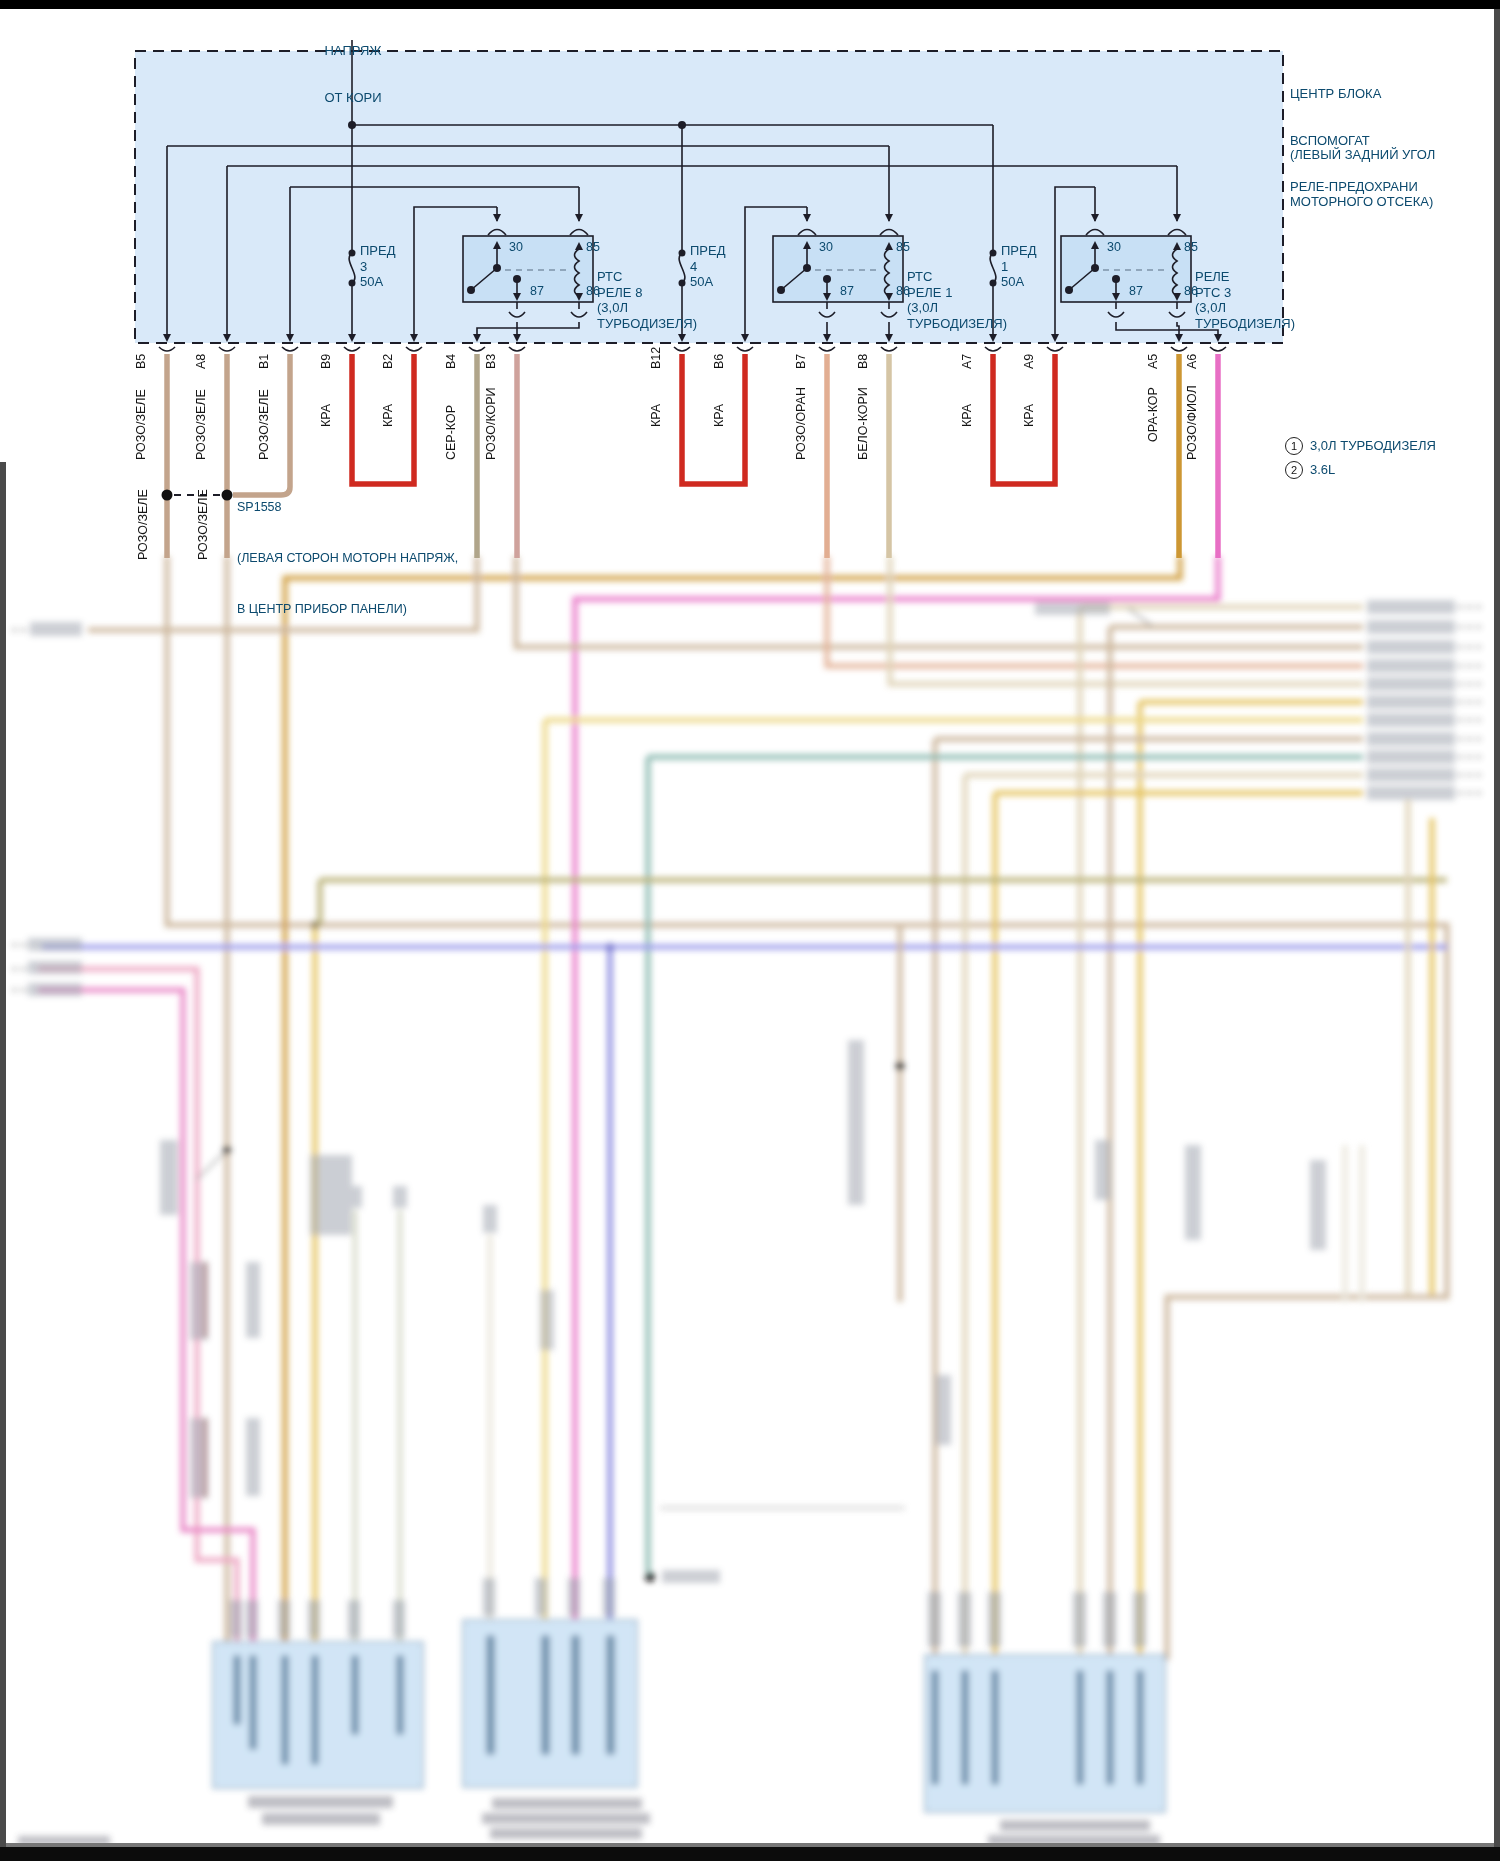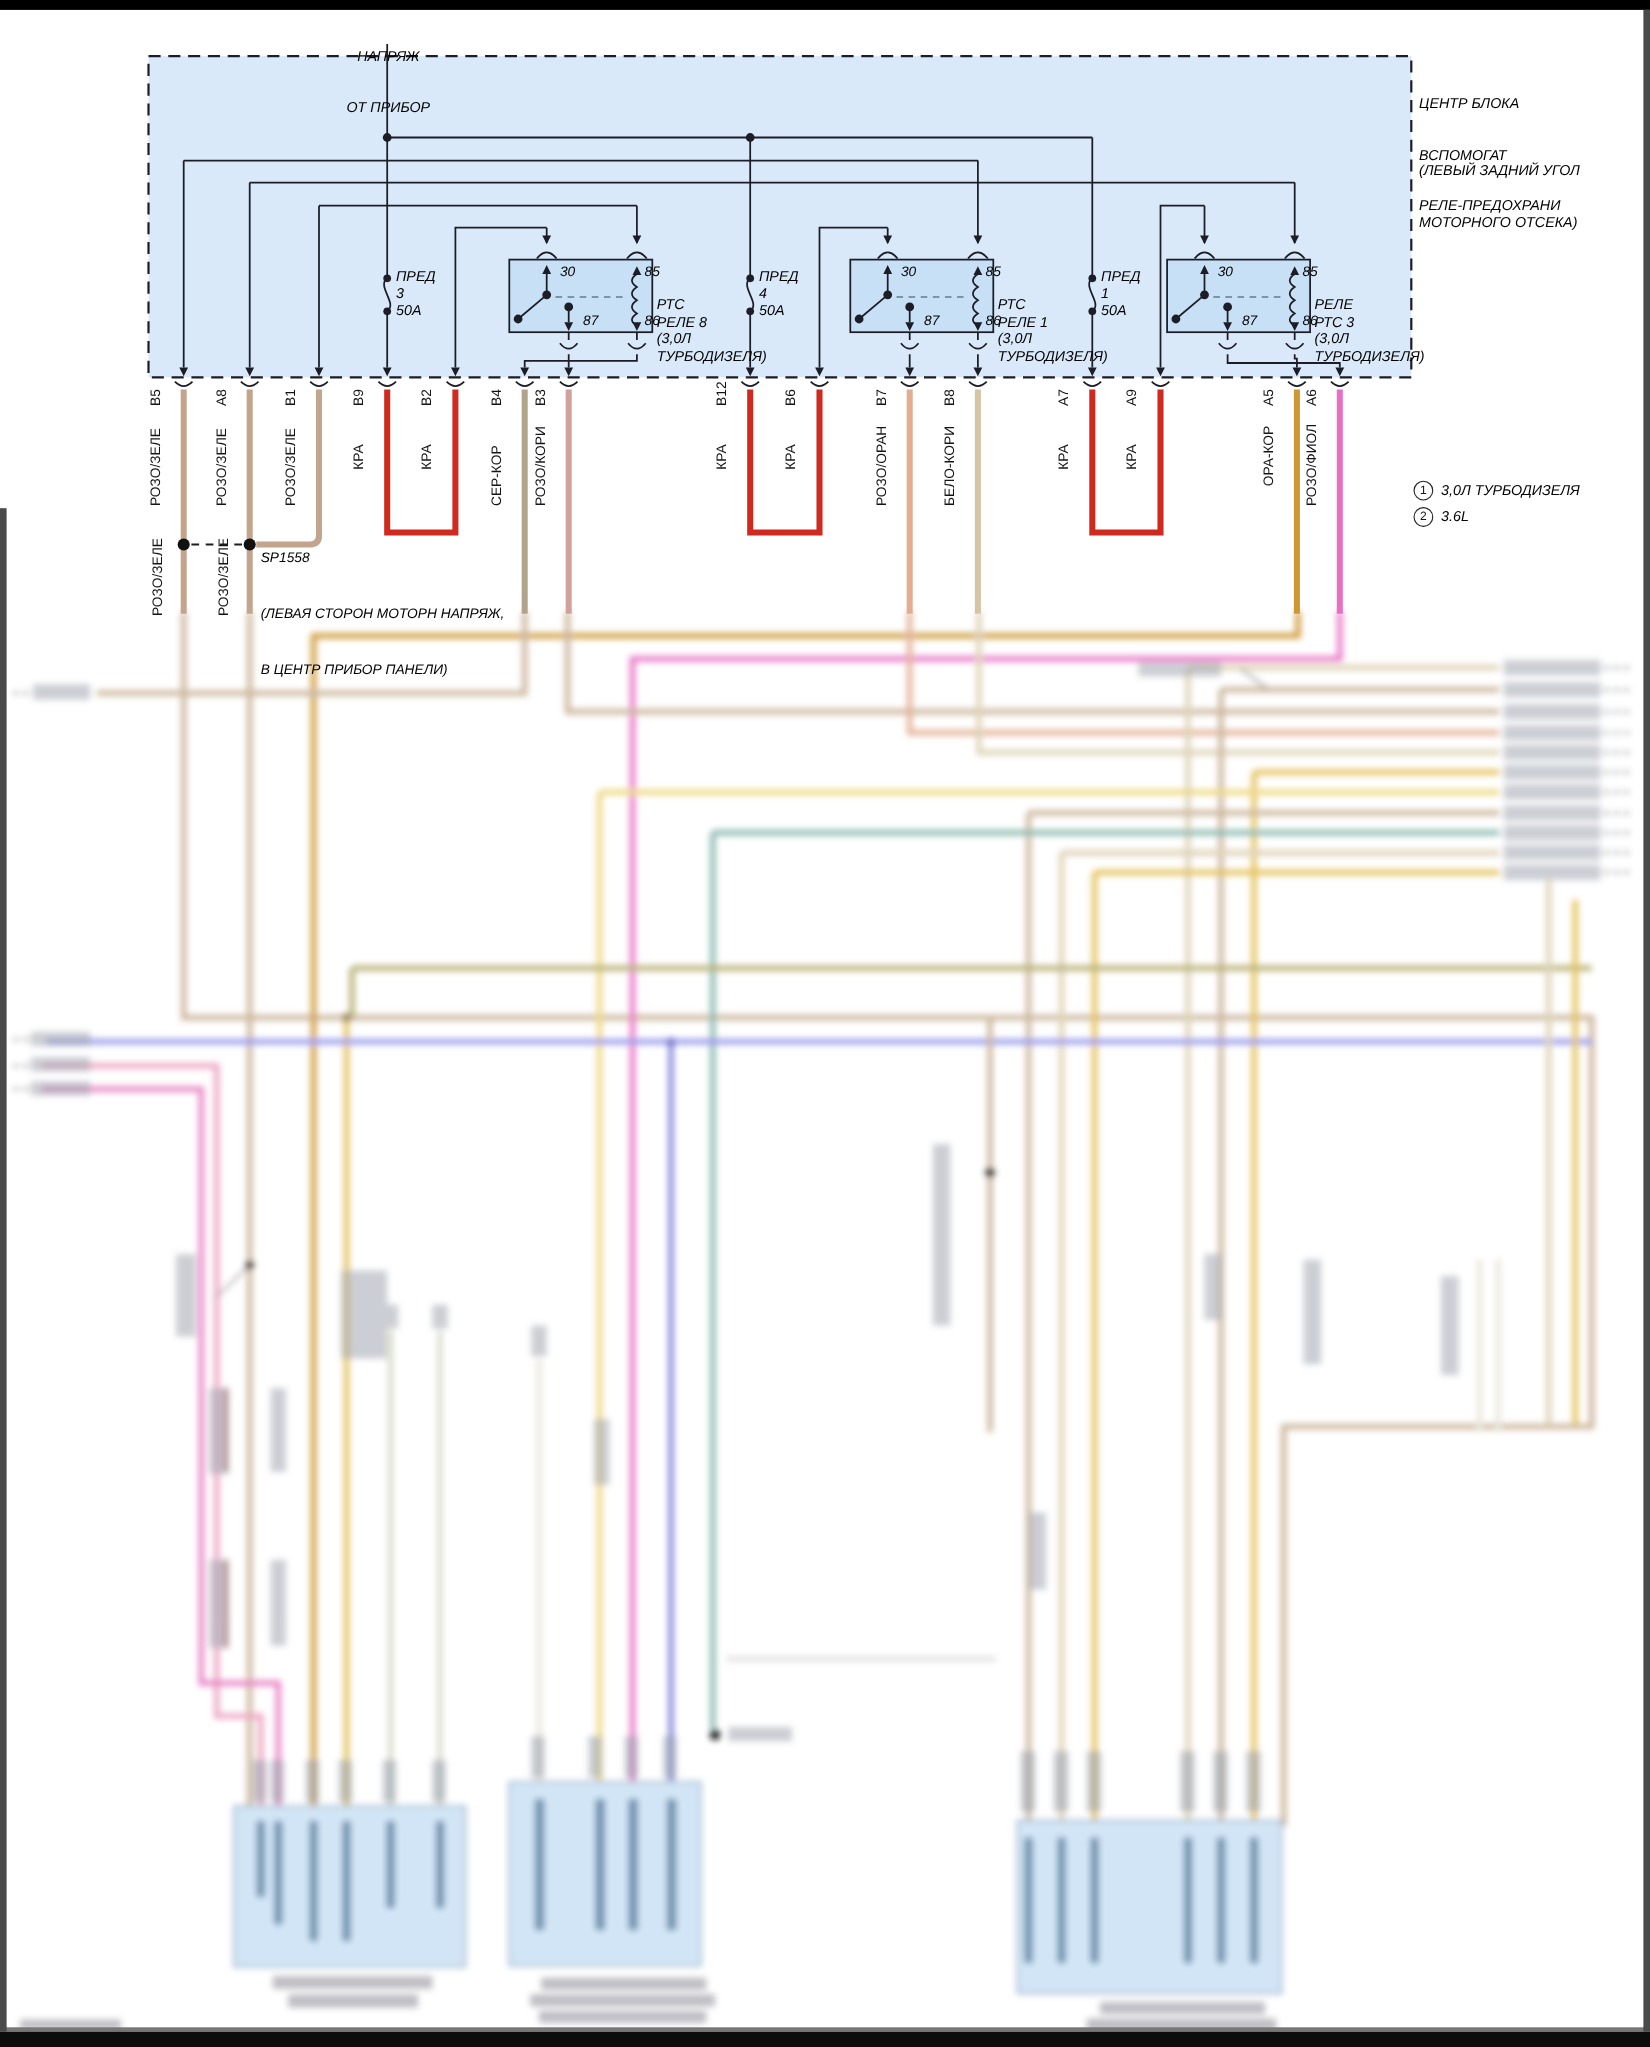--- a/index.html
+++ b/index.html
@@ -1,18 +1,18 @@
 <!DOCTYPE html>
 <html><head>
 <meta charset="utf-8">
 <style>
   html,body{margin:0;padding:0;background:#fff;}
   #page{position:relative;width:1500px;height:1861px;background:#ffffff;overflow:hidden;
         font-family:"Liberation Sans",sans-serif;color:#111;}
-  .t{position:absolute;color:#000000;font-size:13px;line-height:15.5px;white-space:pre;font-style:italic;}
+  .t{position:absolute;color:#0c4a6e;font-size:13px;line-height:15.5px;white-space:pre;}
   .ctr{text-align:center;}
   .rot{position:absolute;white-space:nowrap;font-size:12.5px;height:14px;line-height:14px;
        color:#141414;transform:rotate(-90deg);transform-origin:0 100%;}
   .circ{position:absolute;width:16px;height:16px;border:1.5px solid #222;border-radius:50%;
         font-size:11px;line-height:16px;text-align:center;color:#141414;}
   svg{position:absolute;left:0;top:0;}
 </style>
 </head>
 <body>
 
@@ -294,21 +294,21 @@
 
   <rect x="0" y="0" width="1500" height="9" fill="#000"></rect>
   <rect x="0" y="1843" width="1500" height="4" fill="#777"></rect>
   <rect x="0" y="1847" width="1500" height="14" fill="#0c0c0c"></rect>
   <rect x="0" y="462" width="6" height="1385" fill="#4a4a4a"></rect>
   <rect x="1494" y="9" width="6" height="1838" fill="#4a4a4a"></rect>
 </svg>
 
   <div class="t ctr" style="left:283px;top:12px;width:140px;">
     <span style="display:block">НАПРЯЖ</span>
-    <span style="display:block">ОТ ПРИБОР</span>
+    <span style="display:block">ОТ КОРИ</span>
   </div>
 
   <div class="t" style="left:1290px;top:116px;">
     <span style="display:block">(ЛЕВЫЙ ЗАДНИЙ УГОЛ</span>
     <span style="display:block">МОТОРНОГО ОТСЕКА)</span>
   </div>
   <div class="t" style="left:1290px;top:55px;">
     <span style="display:block">ЦЕНТР БЛОКА</span>
     <span style="display:block">ВСПОМОГАТ</span>
     <span style="display:block">РЕЛЕ-ПРЕДОХРАНИ</span>

